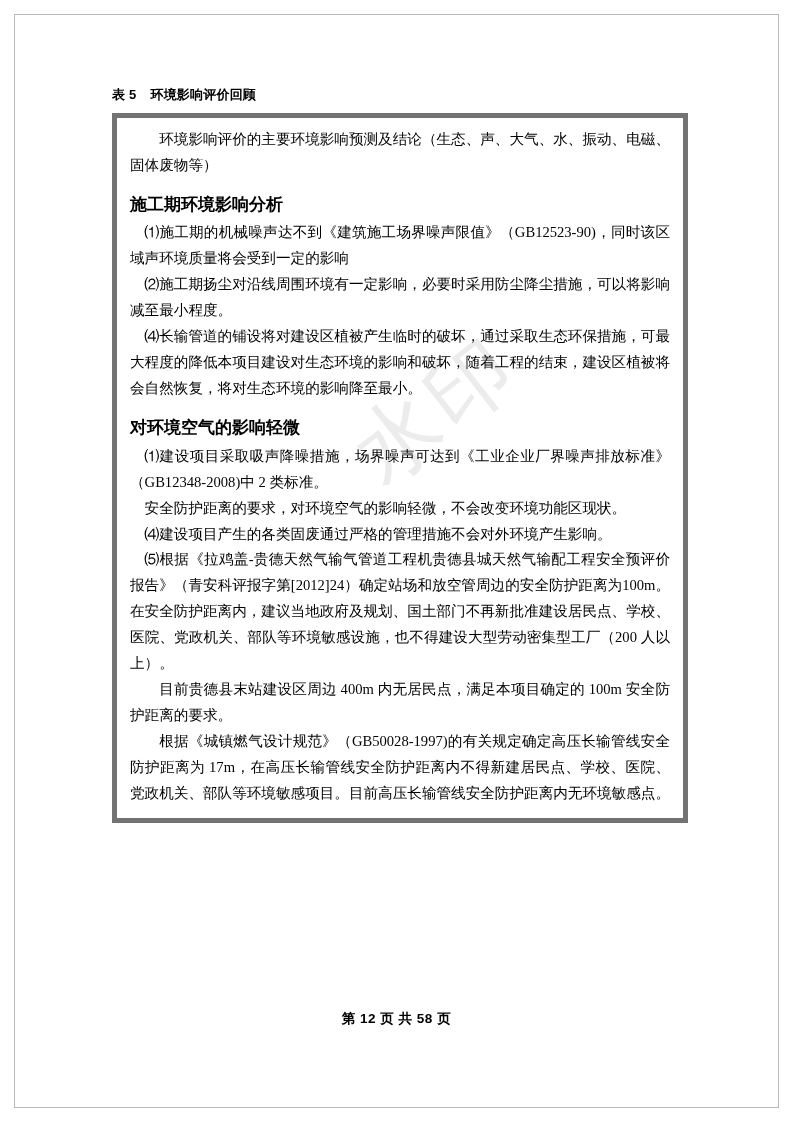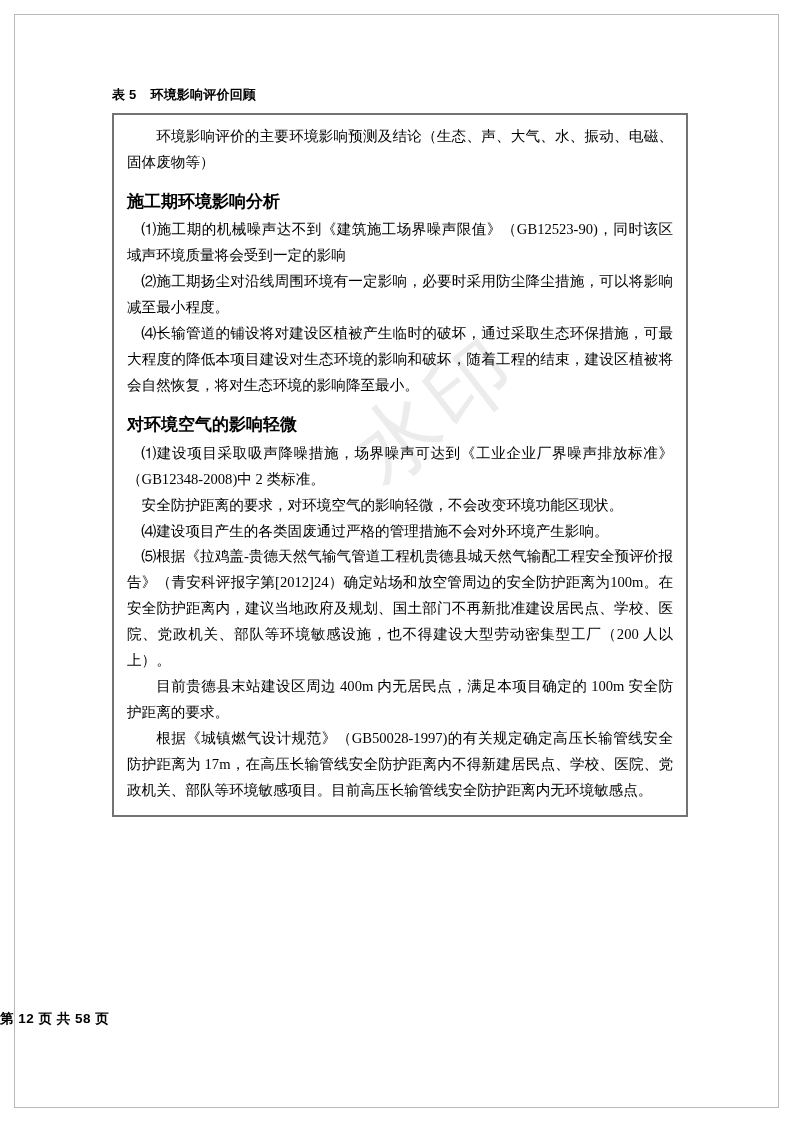--- a/index.html
+++ b/index.html
@@ -39,21 +39,21 @@
     font-weight: bold;
     font-size: 13px;
     color: #000;
     margin-bottom: 9px;
     letter-spacing: 0.2px;
   }
   .table-caption .cap-num {
     margin-right: 14px;
   }
   .main-box {
-    border: 2px solid #737373;
+    border: 5px solid #737373;
     padding: 9px 13px 11px 13px;
     box-sizing: border-box;
   }
   p {
     margin: 0;
     font-size: 14.6px;
     line-height: 1.78;
     color: #000;
     text-align: justify;
     text-justify: inter-ideograph;
@@ -69,20 +69,21 @@
     margin-top: 10px;
   }
   .item {
     text-indent: 1em;
   }
   .footer {
     position: absolute;
     left: 0;
     right: 0;
     top: 1010px;
+    text-align: center;
     font-family: "Liberation Sans", sans-serif;
     font-size: 13.5px;
     font-weight: bold;
     color: #000;
     letter-spacing: 0.5px;
   }
   .watermark {
     position: absolute;
     left: 330px;
     top: 420px;

